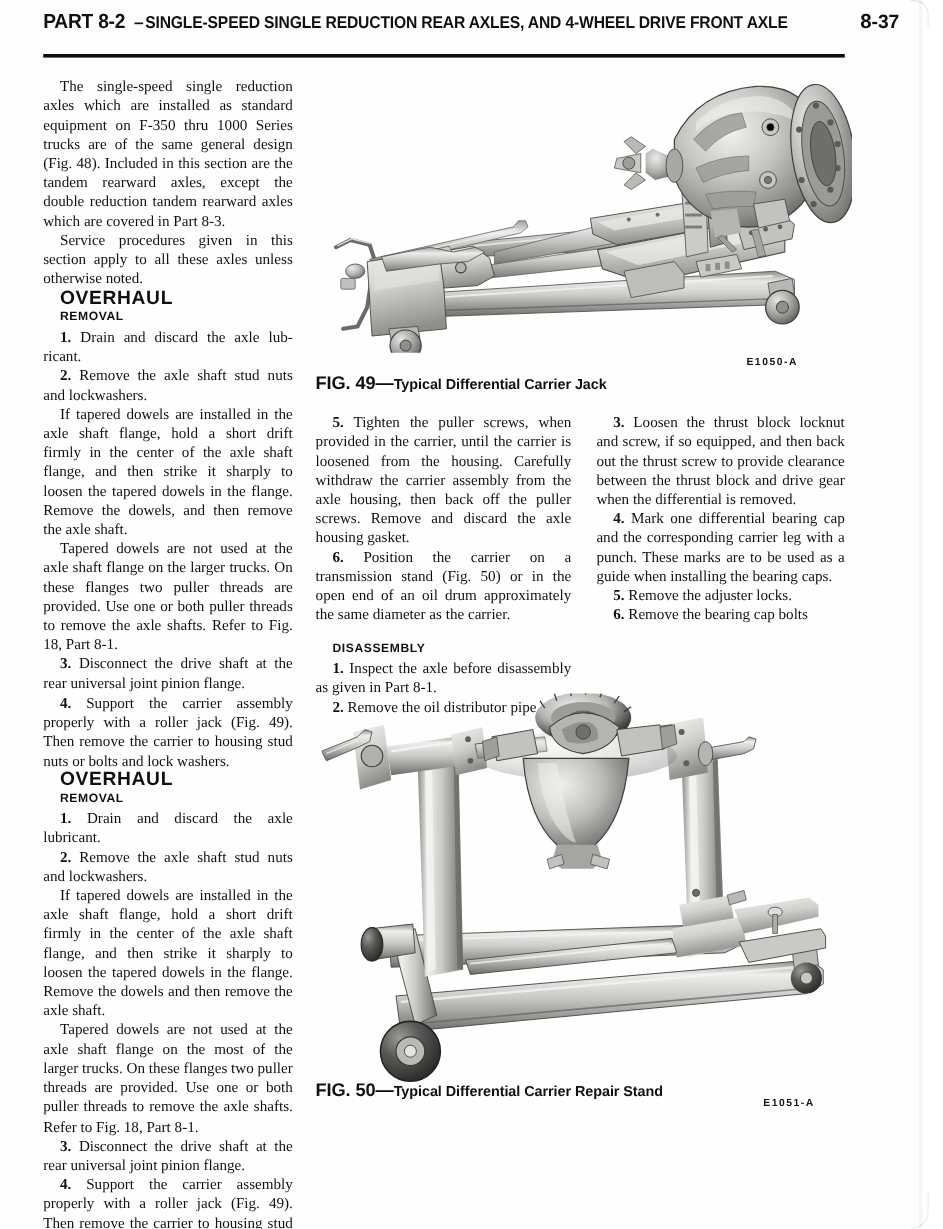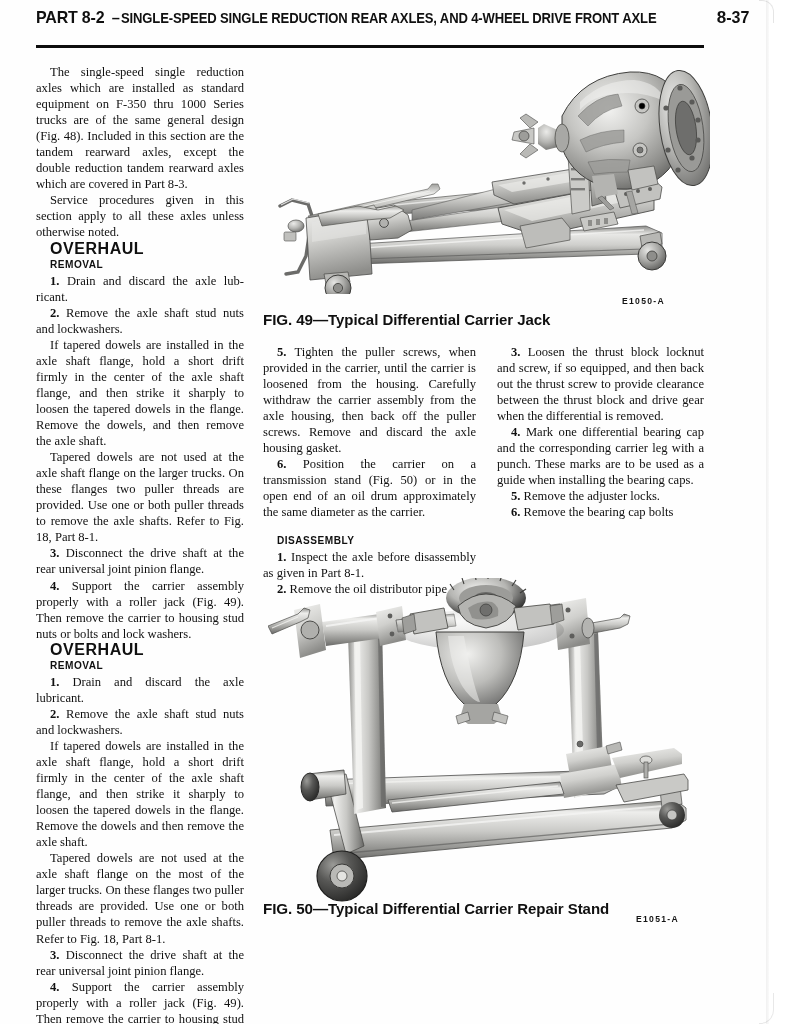--- a/index.html
+++ b/index.html
@@ -159,21 +159,21 @@
     font-family: "Liberation Sans", sans-serif;
     white-space: nowrap;
   }
   .fig-caption .fignum {
     font-weight: bold;
     font-size: 15.2px;
     letter-spacing: -0.1px;
   }
   .fig-caption .figtitle {
     font-weight: bold;
-    font-size: 15px;
+    font-size: 12px;
     letter-spacing: -0.05px;
   }
   #cap49 { left: 263px; top: 311px; }
   #cap50 { left: 263px; top: 900px; }
 
   .fig-code {
     position: absolute;
     font-family: "Liberation Sans", sans-serif;
     font-weight: bold;
     font-size: 8.6px;

